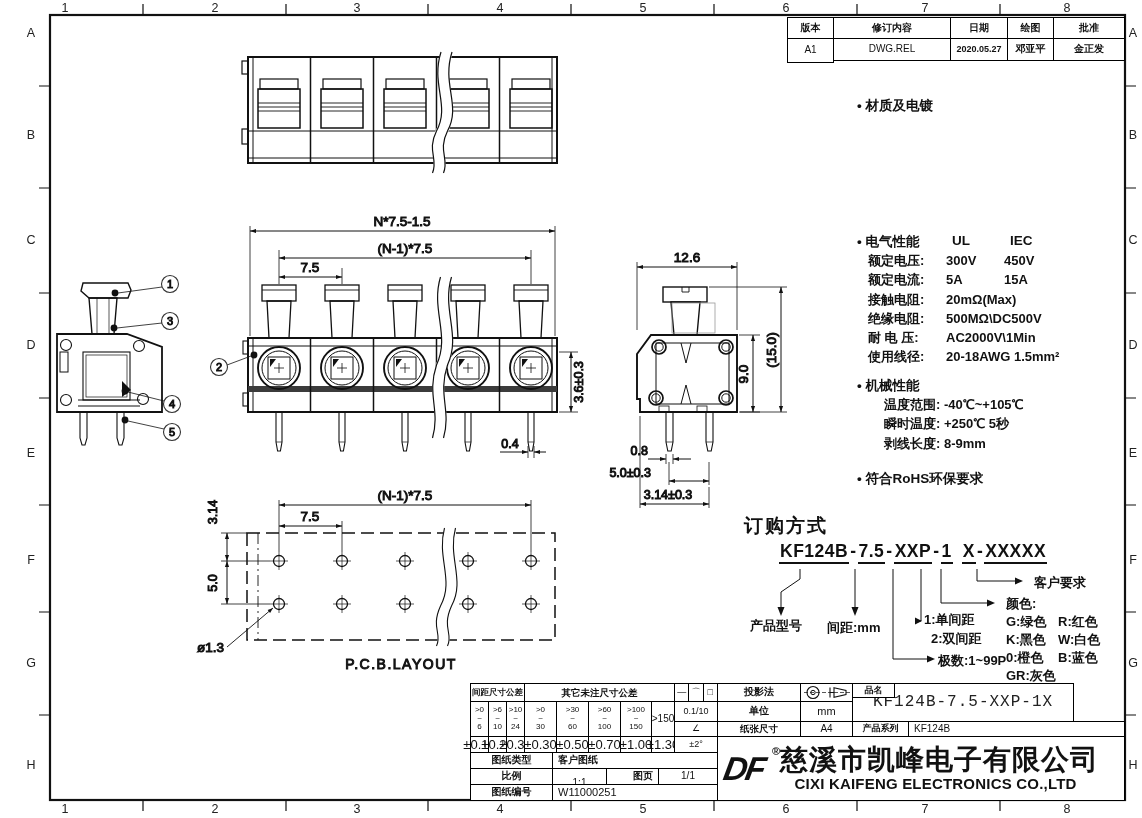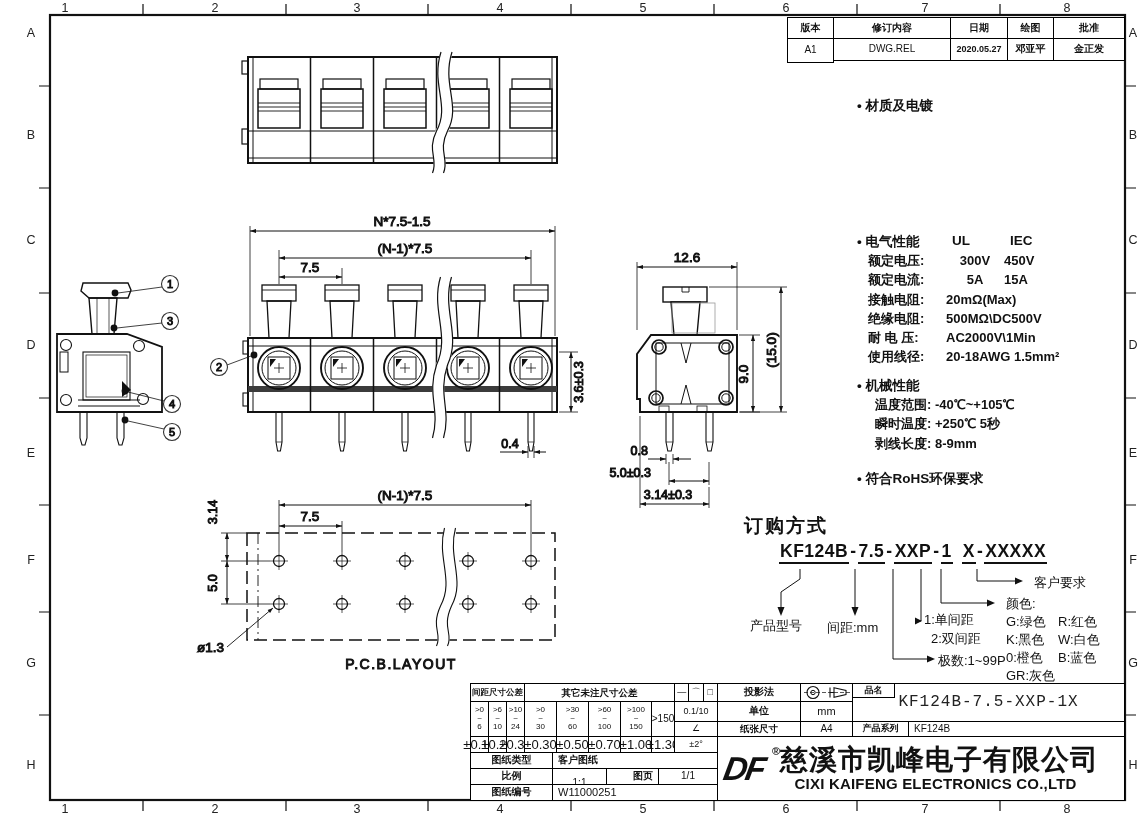--- a/index.html
+++ b/index.html
@@ -8,28 +8,28 @@
   .abs{position:absolute;}
   svg text{font-family:"Liberation Sans",sans-serif;fill:#1a1a1a;}
   .dimtxt{font-size:13.5px;}
   .dimtxt-s{font-size:12.5px;}
   .glabel{font-size:12.5px;fill:#222;}
   .balloon-t{font-size:11px;}
   
   .note-title{font-size:13.5px;font-weight:700;white-space:nowrap;}
   .note-line{font-size:13px;font-weight:700;white-space:nowrap;line-height:19.3px;}
   .erow .lbl{display:inline-block;width:78px;}
-  .erow .v1{display:inline-block;width:58px;text-align:center;}
+  .erow .v1{display:inline-block;width:58px;}
   
   .ord-title{font-size:19px;font-weight:700;letter-spacing:2px;}
   .partline{font-size:17.5px;font-weight:700;letter-spacing:.5px;white-space:nowrap;}
   .partline .seg{border-bottom:2px solid #111;padding:0 1px 1px;}
   .partline .sep{padding:0 1px;}
   .partline .gap{display:inline-block;width:9px;}
-  .ord-lbl{font-size:13px;font-weight:400;white-space:nowrap;}
+  .ord-lbl{font-size:13px;font-weight:700;white-space:nowrap;}
   .color-row span.c1{display:inline-block;width:52px;}
   
   .cell{position:absolute;box-sizing:border-box;border:1px solid #000;
         display:flex;align-items:center;justify-content:center;
         font-size:10px;line-height:1.05;text-align:center;background:#fff;}
   .cell.left{justify-content:flex-start;padding-left:5px;text-align:left;}
   .b{font-weight:700;}
   .rng{flex-direction:column;font-size:8px;}
   .tol{font-size:13px;}
   .syms{padding:0;}
@@ -369,21 +369,21 @@
     <div class="note-line erow"><span class="lbl">额定电流:</span><span class="v1">5A</span><span>15A</span></div>
     <div class="note-line erow"><span class="lbl">接触电阻:</span><span class="v1">20mΩ(Max)</span></div>
     <div class="note-line erow"><span class="lbl">绝缘电阻:</span><span class="v1">500MΩ\DC500V</span></div>
     <div class="note-line erow"><span class="lbl">耐 电 压:</span><span class="v1">AC2000V\1Min</span></div>
     <div class="note-line erow"><span class="lbl">使用线径:</span><span class="v1">20-18AWG 1.5mm²</span></div>
   </div>
 </div>
 
 <div class="abs" style="left:857px;top:377px">
   <div class="note-title"><span>•</span> <span>机械性能</span></div>
-  <div style="margin-left:18px">
+  <div style="margin-left:27px">
     <div class="note-line">温度范围: -40℃~+105℃</div>
     <div class="note-line">瞬时温度: +250℃ 5秒</div>
     <div class="note-line">剥线长度: 8-9mm</div>
   </div>
 </div>
 <div class="abs note-title" style="left:857px;top:470px">
   <span>•</span>
   <span>符合RoHS环保要求</span>
 </div>
 
@@ -480,21 +480,21 @@
       <circle cx="9" cy="7.5" r="6" fill="none" stroke="#111" stroke-width="1.1"></circle>
       <circle cx="9" cy="7.5" r="2.2" fill="none" stroke="#111" stroke-width="1"></circle>
       <path d="M26,2.5 V12.5 M26,7.5 H30 M30,2.8 L42,5.5 V9.5 L30,12.2 Z" fill="none" stroke="#111" stroke-width="1.1"></path>
     </svg>
   </div>
   <div class="cell b" style="left:717px;top:701px;width:84px;height:21px">单位</div>
   <div class="cell" style="left:800px;top:701px;width:53px;height:21px;font-size:11px">mm</div>
   <div class="cell b" style="left:717px;top:721px;width:84px;height:16px;font-size:9.5px">纸张尺寸</div>
   <div class="cell" style="left:800px;top:721px;width:53px;height:16px">A4</div>
 
-  <div class="cell bigname" style="left:852px;top:683px;width:273px;height:39px;">KF124B-7.5-XXP-1X</div>
+  <div class="cell bigname" style="left:852px;top:683px;width:222px;height:39px;">KF124B-7.5-XXP-1X</div>
   <div class="cell b namebox" style="left:852px;top:683px;width:43px;height:15px">品名</div>
   <div class="cell b namebox" style="left:852px;top:721px;width:57px;height:16px">产品系列</div>
   <div class="cell left" style="left:908px;top:721px;width:217px;height:16px">KF124B</div>
 
   <div class="cell" style="left:717px;top:736px;width:408px;height:65px;justify-content:flex-start;padding-left:6px">
     <div class="logo">DF</div>
     <div style="margin-left:8px">
       <div><span class="reg">®</span><span class="co-cn">慈溪市凯峰电子有限公司</span></div>
       <div class="co-en" style="text-align:center">CIXI KAIFENG ELECTRONICS CO.,LTD</div>
     </div>

